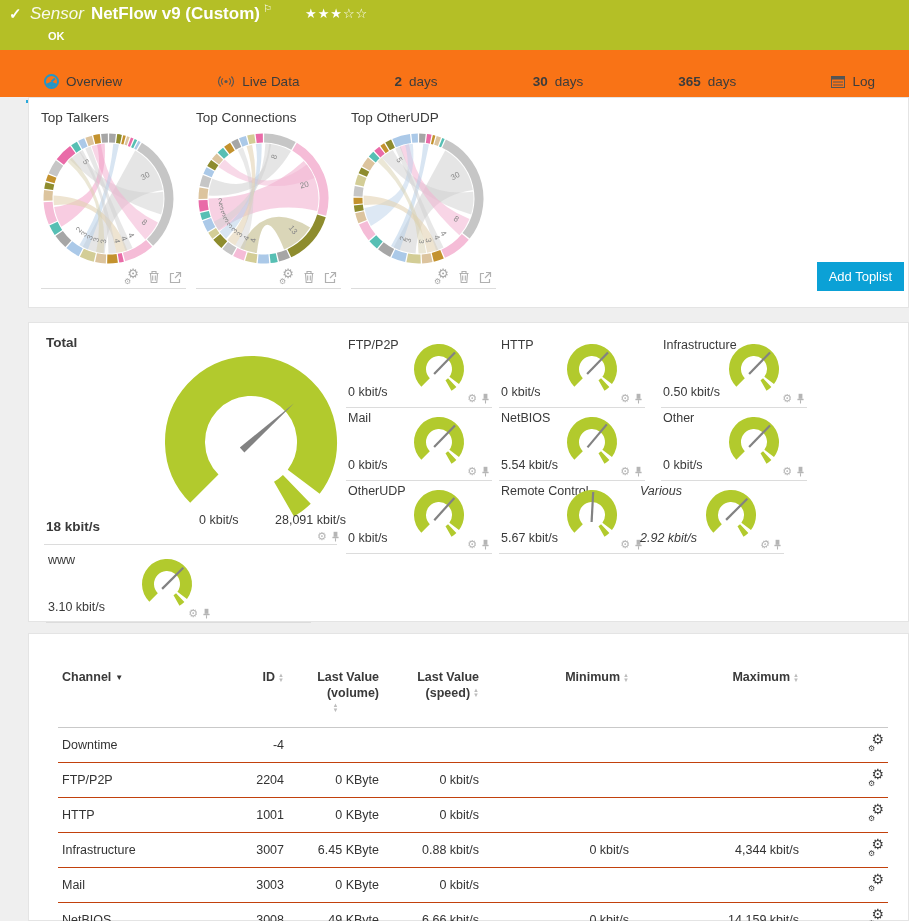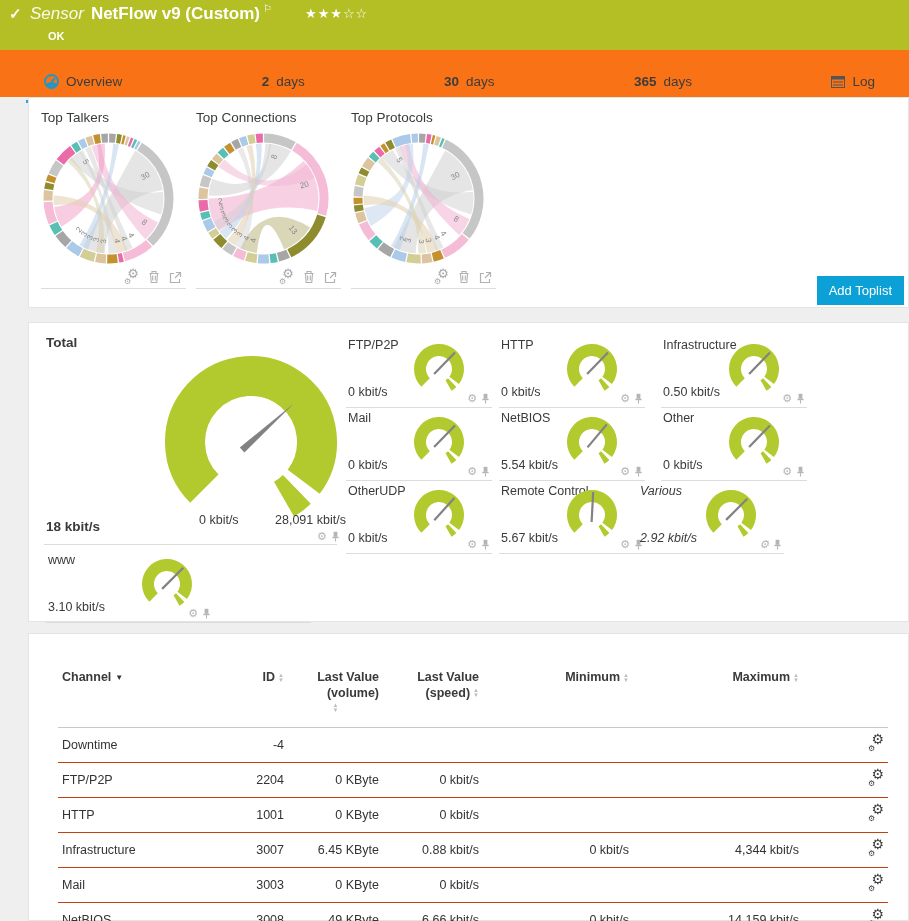--- a/index.html
+++ b/index.html
@@ -30,21 +30,21 @@
 
   
   .toplist-row { display:flex; padding:12px 8px 0 12px; }
   .toplist-card { width:145px; margin-right:10px; position:relative; }
   .toplist-title { font-size:13.5px; color:#3a3a3a; margin-bottom:6px; }
   .toplist-icons { display:flex; justify-content:flex-end; gap:9px; align-items:center; height:16px; color:#b0b0b0; margin-top:-4px; padding-right:4px; }
   .toplist-rule { border-bottom:1px solid #dcdcdc; margin-top:3px; }
   .gearwrap { position:relative; width:15px; height:14px; color:#a9a9a9; }
   .gearwrap .g1 { position:absolute; right:0; top:-3px; font-size:13px; line-height:14px; }
   .gearwrap .g2 { position:absolute; left:0; bottom:-2px; font-size:8px; line-height:8px; }
-  .add-toplist-btn { position:absolute; right:4px; bottom:2px; height:29px; background:#0ba1d6; color:#fff; border:none; font-size:13px; padding:0 12px; font-family:"Liberation Sans",sans-serif; cursor:pointer; }
+  .add-toplist-btn { position:absolute; right:4px; bottom:16px; height:29px; background:#0ba1d6; color:#fff; border:none; font-size:13px; padding:0 12px; font-family:"Liberation Sans",sans-serif; cursor:pointer; }
 
   
   .gpanel-title { position:absolute; left:17px; top:12px; font-size:13.5px; font-weight:bold; color:#3a3a3a; }
   .big-gauge { position:absolute; left:122px; top:24px; }
   .gauge-min { position:absolute; left:170px; top:190px; font-size:12.5px; color:#3a3a3a; }
   .gauge-max { position:absolute; left:246px; top:190px; font-size:12.5px; color:#3a3a3a; }
   .total-value { position:absolute; left:17px; top:196px; font-size:13.5px; font-weight:bold; color:#3a3a3a; }
   .total-icons { position:absolute; left:288px; top:207px; }
   .total-rule { position:absolute; left:15px; top:221px; width:293px; border-bottom:1px solid #dcdcdc; }
   .gcell { position:absolute; width:146px; height:72px; border-bottom:1px solid #dcdcdc; }
@@ -84,20 +84,32 @@
 <nav class="tab-bar" id="tab-bar">
     <div class="tab active">
       <span>
         <svg width="15" height="15" viewBox="0 0 15 15">
           <circle cx="7.5" cy="7.5" r="6.5" fill="none" stroke="#2196c9" stroke-width="2"></circle>
           <path d="M7.5 7.5 L11 4.5" stroke="#2196c9" stroke-width="2"></path>
           <path d="M2 10 A6.5 6.5 0 0 0 13 10 L7.5 7.5 Z" fill="#2196c9"></path>
         </svg>
       </span>
       <span>Overview</span>
+    </div>
+    <div class="tab">
+      <span>
+        <svg width="18" height="13" viewBox="0 0 18 13">
+          <circle cx="9" cy="6.5" r="1.6" fill="#555"></circle>
+          <path d="M5.8 3.4 A4.5 4.5 0 0 0 5.8 9.6" fill="none" stroke="#555" stroke-width="1.2"></path>
+          <path d="M12.2 3.4 A4.5 4.5 0 0 1 12.2 9.6" fill="none" stroke="#555" stroke-width="1.2"></path>
+          <path d="M3.6 1.5 A7 7 0 0 0 3.6 11.5" fill="none" stroke="#555" stroke-width="1.2"></path>
+          <path d="M14.4 1.5 A7 7 0 0 1 14.4 11.5" fill="none" stroke="#555" stroke-width="1.2"></path>
+        </svg>
+      </span>
+      <span>Live Data</span>
     </div>
     <div class="tab">
       <span class="num">2</span>
       <span>days</span>
     </div>
     <div class="tab">
       <span class="num">30</span>
       <span>days</span>
     </div>
     <div class="tab">
@@ -232,21 +244,21 @@
             <span class="g2">⚙</span>
           </span>
           <svg width="12" height="14" viewBox="0 0 12 14">
             <path d="M1.5 3.5 h9 M4 3 V1.5 h4 V3 M2.5 3.5 l0.7 9 h5.6 l0.7-9 M4.7 5.5 v5 M7.3 5.5 v5" fill="none" stroke="#b0b0b0" stroke-width="1.1"></path>
           </svg>
           <svg width="13" height="13" viewBox="0 0 13 13">
             <path d="M5 2.5 H1.5 V11.5 H10.5 V8" fill="none" stroke="#b0b0b0" stroke-width="1.2"></path>
             <path d="M7 1.5 H11.5 V6 M11.3 1.7 L6 7" fill="none" stroke="#b0b0b0" stroke-width="1.2"></path>
           </svg>
         </div><div class="toplist-rule"></div></div>
-      <div class="toplist-card"><div class="toplist-title">Top Protocols</div><svg width="135" height="138" viewBox="0 0 135 138">
+      <div class="toplist-card"><div class="toplist-title">Top OtherUDP</div><svg width="135" height="138" viewBox="0 0 135 138">
           <path d="M 94.2 19.4 A 55 55 0 0 1 121.8 58.9 Q 67.5 67.5 64.6 122.4 A 55 55 0 0 1 42.5 116.5 Q 67.5 67.5 94.2 19.4 Z" fill="#cfcfcf" fill-opacity="0.55" stroke="none"></path>
           <path d="M 122.1 60.8 A 55 55 0 0 1 120.1 83.6 Q 67.5 67.5 30.7 26.6 A 55 55 0 0 1 41.7 18.9 Q 67.5 67.5 122.1 60.8 Z" fill="#cfcfcf" fill-opacity="0.5" stroke="none"></path>
           <path d="M 118.5 88.1 A 55 55 0 0 1 108.4 104.3 Q 67.5 67.5 48.7 15.8 A 55 55 0 0 1 57.9 13.3 Q 67.5 67.5 118.5 88.1 Z" fill="#f2b3d1" fill-opacity="0.55" stroke="none"></path>
           <path d="M 19.9 95.0 A 55 55 0 0 1 13.3 77.1 Q 67.5 67.5 54.2 14.1 A 55 55 0 0 1 61.8 12.8 Q 67.5 67.5 19.9 95.0 Z" fill="#bcd2ea" fill-opacity="0.5" stroke="none"></path>
           <path d="M 87.2 118.8 A 55 55 0 0 1 76.1 121.8 Q 67.5 67.5 12.9 74.2 A 55 55 0 0 1 12.6 64.6 Q 67.5 67.5 87.2 118.8 Z" fill="#e2d2b2" fill-opacity="0.6" stroke="none"></path>
           <path d="M 48.7 119.2 A 55 55 0 0 1 40.0 115.1 Q 67.5 67.5 72.3 12.7 A 55 55 0 0 1 78.0 13.5 Q 67.5 67.5 48.7 119.2 Z" fill="#b8d0e8" fill-opacity="0.55" stroke="none"></path>
           <path d="M 92.5 116.5 A 55 55 0 0 1 85.4 119.5 Q 67.5 67.5 44.3 17.7 A 55 55 0 0 1 49.6 15.5 Q 67.5 67.5 92.5 116.5 Z" fill="#cfcfcf" fill-opacity="0.5" stroke="none"></path>
           <path d="M 75.2 122.0 A 55 55 0 0 1 67.5 122.5 Q 67.5 67.5 26.6 30.7 A 55 55 0 0 1 30.7 26.6 Q 67.5 67.5 75.2 122.0 Z" fill="#d8cfae" fill-opacity="0.5" stroke="none"></path>
           <path d="M 68.13 7.00 A 60.5 60.5 0 0 1 74.20 7.37" fill="none" stroke="#a6a6a6" stroke-width="9"></path>
           <path d="M 75.46 7.53 A 60.5 60.5 0 0 1 79.64 8.23" fill="none" stroke="#e96ba8" stroke-width="9"></path>

